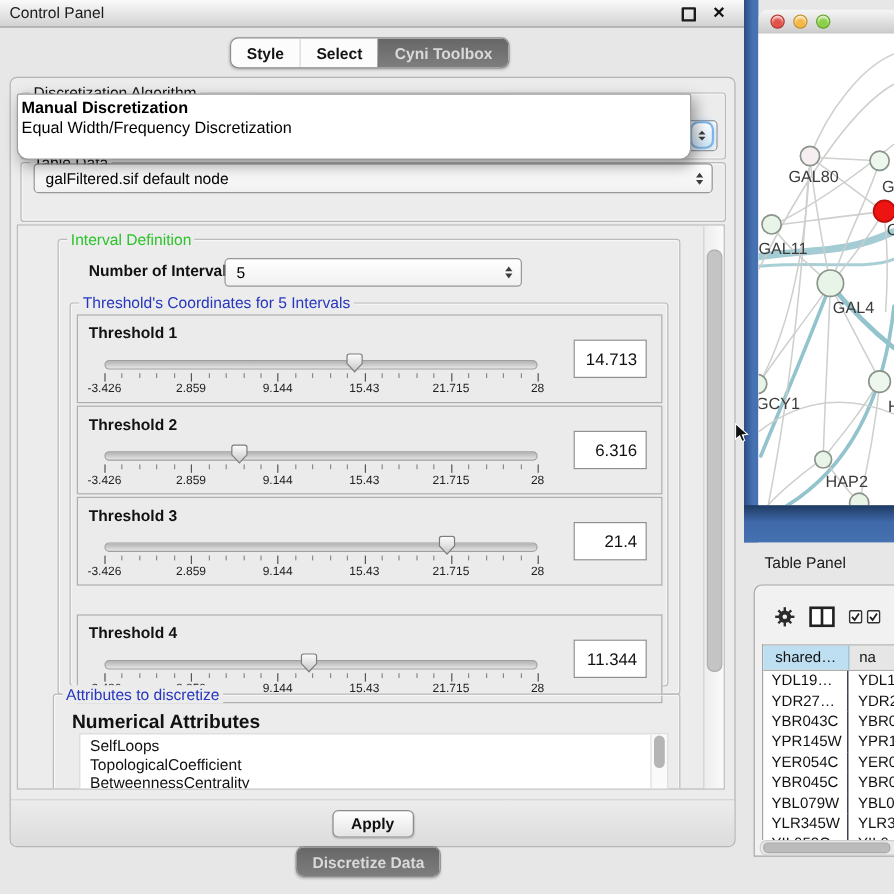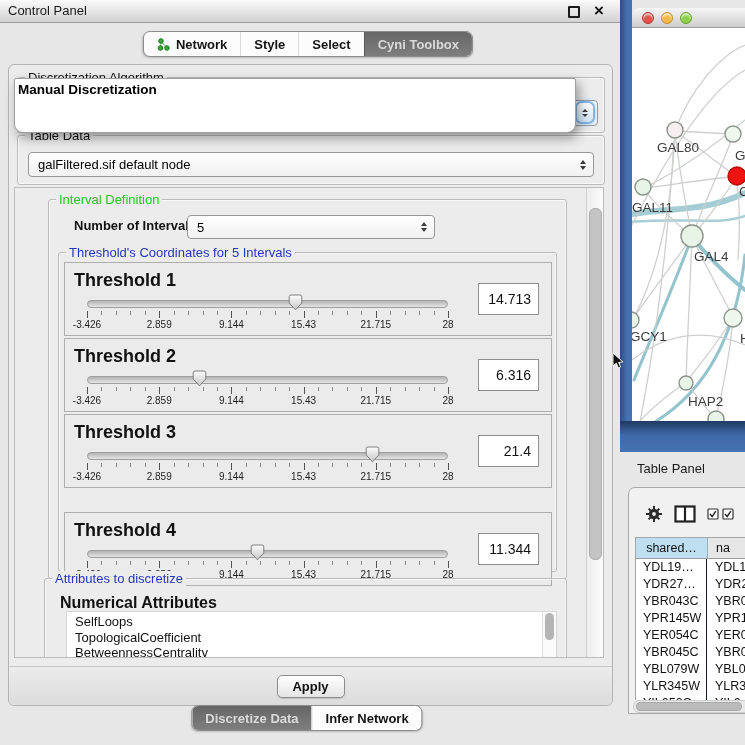--- a/index.html
+++ b/index.html
@@ -38,33 +38,33 @@
     display:flex;flex-direction:column;align-items:center;justify-content:center;gap:2px;}
   .alg-blue-btn .arr-up{border-bottom-width:3.5px;border-left-width:3px;border-right-width:3px;}
   .alg-blue-btn .arr-dn{border-top-width:3.5px;border-left-width:3px;border-right-width:3px;}
   .popup{position:absolute;left:14px;top:78px;width:562px;height:55px;background:#fff;
     border:1px solid #9f9f9f;border-radius:2px 2px 9px 9px;box-shadow:3px 5px 12px rgba(0,0,0,.38);
     z-index:50;padding-top:3px;box-sizing:border-box;}
   .popup-hint{text-align:center;color:#b4b4b4;font-size:13px;height:16px;}
   .popup-item{font-size:13.5px;padding-left:3px;height:17px;color:#000;white-space:nowrap;}
   .popup-item.bold{font-weight:700;}
   .td-group{left:8px;top:70px;width:586px;height:48px;}
-  .td-combo{left:10px;top:16px;width:564px;height:23px;}
+  .td-combo{left:10px;top:0;width:564px;height:23px;}
   .scrollpane{position:absolute;left:5px;top:122px;width:588px;height:469px;border:1px solid #bcbcbc;
     background:#ececec;overflow:hidden;}
   .vscroll{position:absolute;right:0;top:0;width:16px;height:100%;background:linear-gradient(90deg,#ededed,#fbfbfb);
     border-left:1px solid #d2d2d2;}
   .vscroll .thumb{position:absolute;left:2px;top:20px;width:11px;height:350px;border-radius:6px;
     background:#c4c4c4;border:1px solid #adadad;}
   .int-group{left:33px;top:11px;width:517px;height:378px;}
   .lbl-nintervals{position:absolute;left:59px;top:30px;font-size:13px;font-weight:700;}
   .combo-nintervals{left:172px;top:27px;width:246px;height:22px;}
   .thr-group{left:43px;top:64px;width:497px;height:318px;}
   .th-panel{position:absolute;left:49px;width:486px;height:72px;background:#ebebeb;border:1px solid #aeaeae;}
-  .th-label{position:absolute;left:9px;top:7px;font-size:18px;font-weight:700;}
+  .th-label{position:absolute;left:9px;top:7px;font-size:13px;font-weight:700;}
   .slider{position:absolute;left:22px;top:37px;width:361px;}
   .track{height:6px;background:linear-gradient(#b3b3b3,#e4e4e4);border:1px solid #9f9f9f;border-radius:4px;}
   .handle{position:absolute;top:-6px;width:15px;height:17px;}
   .ticks{position:relative;height:7px;margin-top:3px;}
   .tick{position:absolute;top:0;width:1px;height:4px;background:#8a8a8a;}
   .tick.major{height:7px;background:#555;}
   .tick-labels{position:relative;height:11px;margin-top:1px;font-size:10px;font-weight:400;color:#1e1e1e;}
   .tick-labels span{position:absolute;transform:translateX(-50%);white-space:nowrap;}
   .value-box{position:absolute;right:12px;top:20px;width:52px;height:30px;background:#fff;border:1px solid #8f8f8f;
     font-size:14px;text-align:right;padding-right:7px;line-height:30px;}
@@ -123,30 +123,20 @@
 </svg>
 
 <div class="cp-titlebar">
   <span class="cp-title">Control Panel</span>
   <span class="float-btn"></span>
   <span class="close-btn">×</span>
 </div>
 
 <div class="tabbar top">
   <div class="tab">
-    <svg width="13" height="13">
-      <line x1="4" y1="3.5" x2="3.5" y2="10" stroke="#9ec79e" stroke-width="1.3"></line>
-      <line x1="4" y1="3.5" x2="10" y2="10" stroke="#9ec79e" stroke-width="1.3"></line>
-      <circle cx="4" cy="3" r="2.3" fill="#3aa83a" stroke="#1d7a1d"></circle>
-      <circle cx="3.5" cy="10" r="2.3" fill="#3aa83a" stroke="#1d7a1d"></circle>
-      <circle cx="10" cy="10" r="2.3" fill="#3aa83a" stroke="#1d7a1d"></circle>
-    </svg>
-    <span>Network</span>
-  </div>
-  <div class="tab">
       <span>Style</span>
     </div>
   <div class="tab">
       <span>Select</span>
     </div>
   <div class="tab selected">
       <span>Cyni Toolbox</span>
     </div>
 </div>
 
@@ -398,27 +388,25 @@
 
   <div class="apply-strip">
     <div class="apply-btn">Apply</div>
   </div>
 </div>
 
 <div class="tabbar bottom">
   <div class="tab selected">
       <span>Discretize Data</span>
     </div>
-  <div class="tab">
-      <span>Infer Network</span>
-    </div>
 </div>
 
 <div class="popup">
   <div class="popup-item bold">Manual Discretization</div>
+  <div class="popup-item">Equal Width/Frequency Discretization</div>
 </div>
 
 <div class="blue-left"></div>
 <div class="net-window">
   <div class="net-titlebar">
     <span class="light red"></span>
     <span class="light yellow"></span>
     <span class="light green"></span>
   </div>
   <div class="net-canvas">

